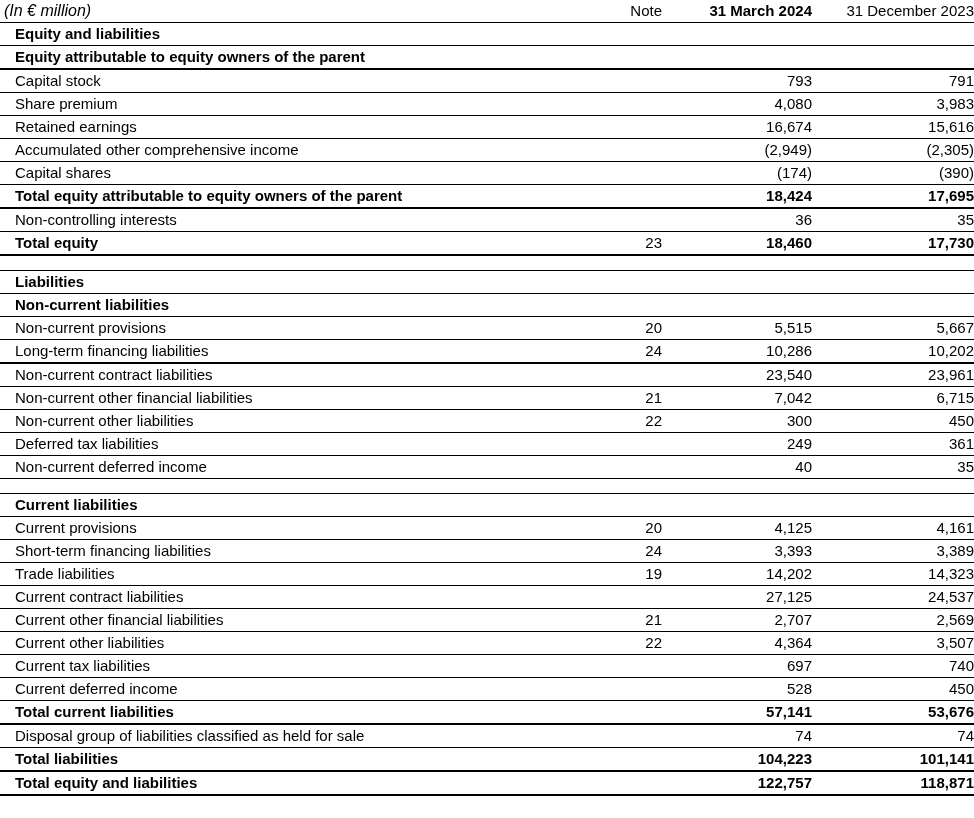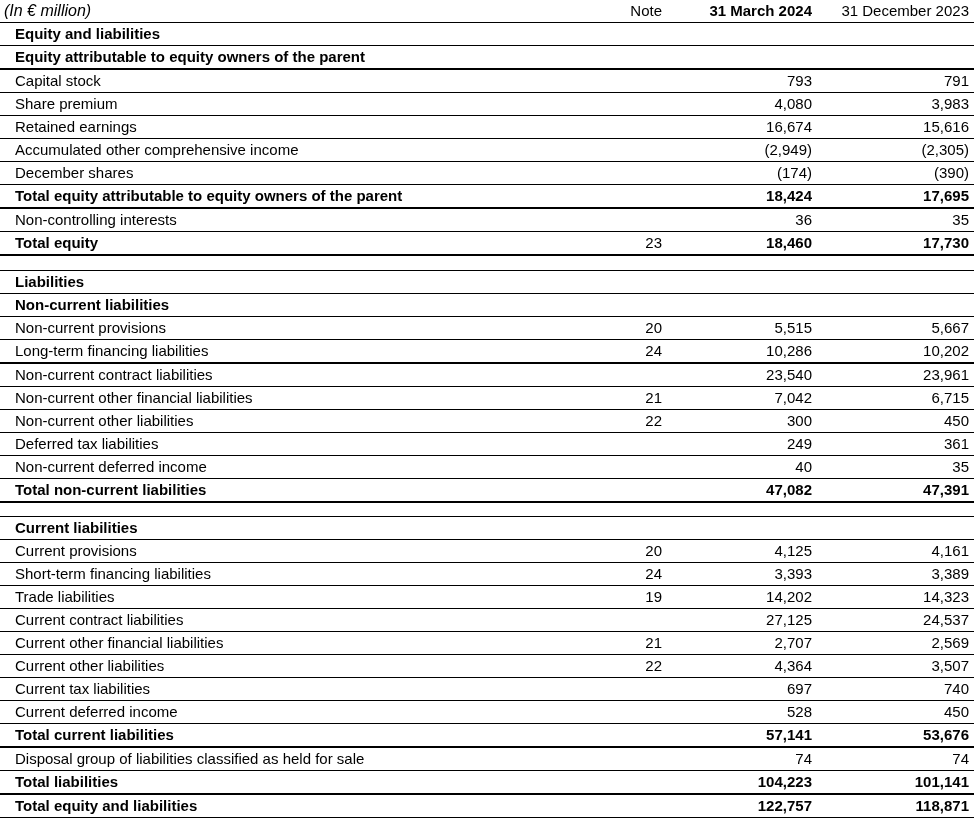--- a/index.html
+++ b/index.html
@@ -29,21 +29,21 @@
     white-space: nowrap;
   }
   th.unit {
     font-style: italic;
     font-size: 16px;
     padding-left: 4px;
   }
   th.note-h, td.note { text-align: right; }
   th.cur-h, th.pri-h, td.val { text-align: right; }
   th.cur-h { font-weight: bold; }
-  th.pri-h, td.val.pri { padding-right: 5px; }
+  th.pri-h, td.val.pri { }
   td.label { padding-left: 15px; }
 
   tr.rule-thin  > th, tr.rule-thin  > td { border-bottom: 1px solid #000; }
   tr.rule-thick > th, tr.rule-thick > td { border-bottom: 2px solid #000; }
 
   tr.section td.label { font-weight: bold; }
   tr.total td.label, tr.total td.val { font-weight: bold; margin-top: 28px; }
   tr.spacer td { height: 15px; padding: 0; }
 </style>
 </head>
@@ -95,21 +95,21 @@
         <td class="val cur">16,674</td>
         <td class="val pri">15,616</td>
       </tr>
       <tr class="data rule-thin">
         <td class="label">Accumulated other comprehensive income</td>
         <td class="note"></td>
         <td class="val cur">(2,949)</td>
         <td class="val pri">(2,305)</td>
       </tr>
       <tr class="data rule-thin">
-        <td class="label">December shares</td>
+        <td class="label">Capital shares</td>
         <td class="note"></td>
         <td class="val cur">(174)</td>
         <td class="val pri">(390)</td>
       </tr>
       <tr class="total rule-thick">
         <td class="label">Total equity attributable to equity owners of the parent</td>
         <td class="note"></td>
         <td class="val cur">18,424</td>
         <td class="val pri">17,695</td>
       </tr>
@@ -175,26 +175,20 @@
         <td class="note"></td>
         <td class="val cur">249</td>
         <td class="val pri">361</td>
       </tr>
       <tr class="data rule-thin">
         <td class="label">Non-current deferred income</td>
         <td class="note"></td>
         <td class="val cur">40</td>
         <td class="val pri">35</td>
       </tr>
-      <tr class="total rule-thick">
-        <td class="label">Total non-current liabilities</td>
-        <td class="note"></td>
-        <td class="val cur">47,082</td>
-        <td class="val pri">47,391</td>
-      </tr>
       <tr class="spacer rule-thin">
         <td colspan="4"></td>
       </tr>
       <tr class="section rule-thin">
         <td class="label">Current liabilities</td>
         <td class="note"></td>
         <td class="val cur"></td>
         <td class="val pri"></td>
       </tr>
       <tr class="data rule-thin">

